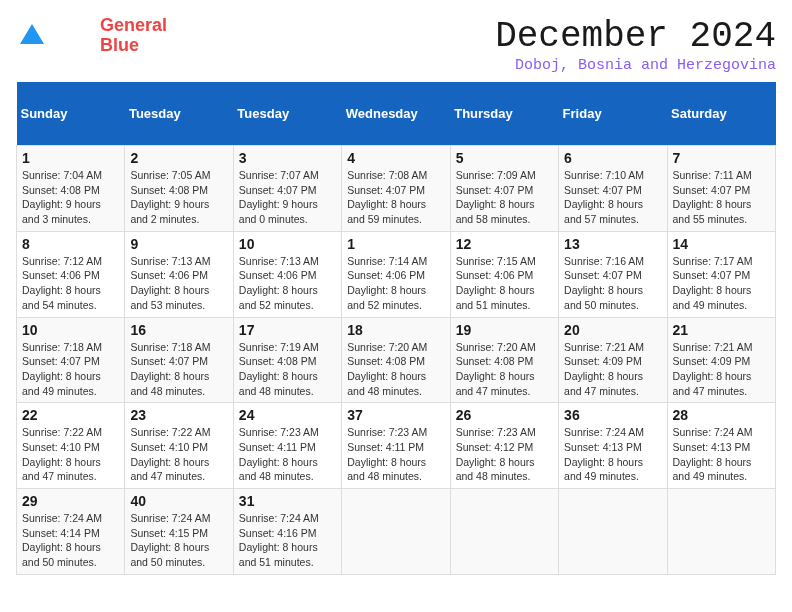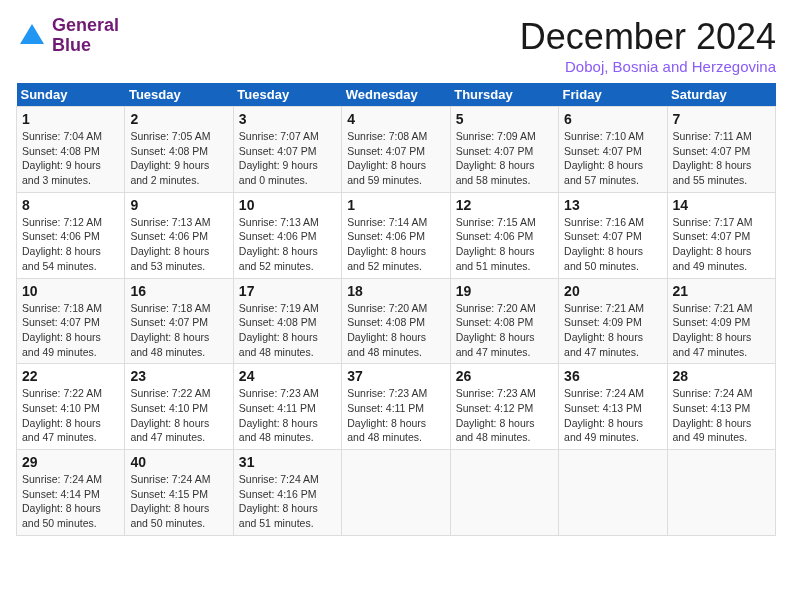--- a/index.html
+++ b/index.html
@@ -21,47 +21,49 @@
       align-items: center;
       gap: 4px;
     }
     .logo-text {
       font-size: 18px;
       font-weight: bold;
       color: #1a1a1a;
       line-height: 1.1;
     }
     .logo-text span {
-      color: #701a75;
+      color: #ef4444;
+      margin-left: 48px;
     }
     .logo-icon {
       width: 32px;
       height: 32px;
     }
     .title-block {
       text-align: right;
+      font-family: Liberation Mono, monospace;
     }
     .month-title {
       font-size: 36px;
       font-weight: 300;
       color: #1a1a1a;
     }
     .location {
       font-size: 15px;
       color: #8b5cf6;
     }
     table {
       width: 100%;
       border-collapse: collapse;
       font-size: 11px;
     }
     thead tr th {
       background: #1565C0;
       color: #fff;
-      padding: 4px 4px;
+      padding: 24px 4px;
       text-align: left;
       font-size: 13px;
       font-weight: 600;
     }
     tbody tr td {
       border: 1px solid #ddd;
       vertical-align: top;
       padding: 4px 5px;
       height: 80px;
       width: 14.28%;

